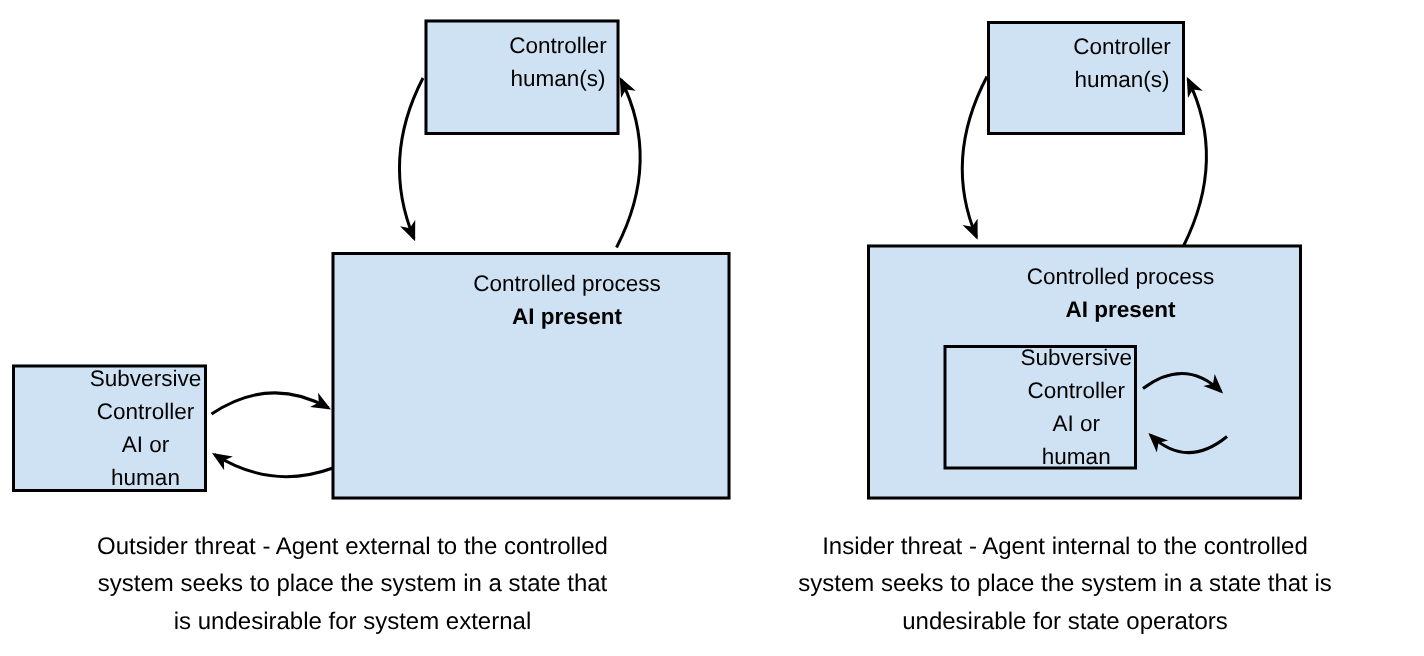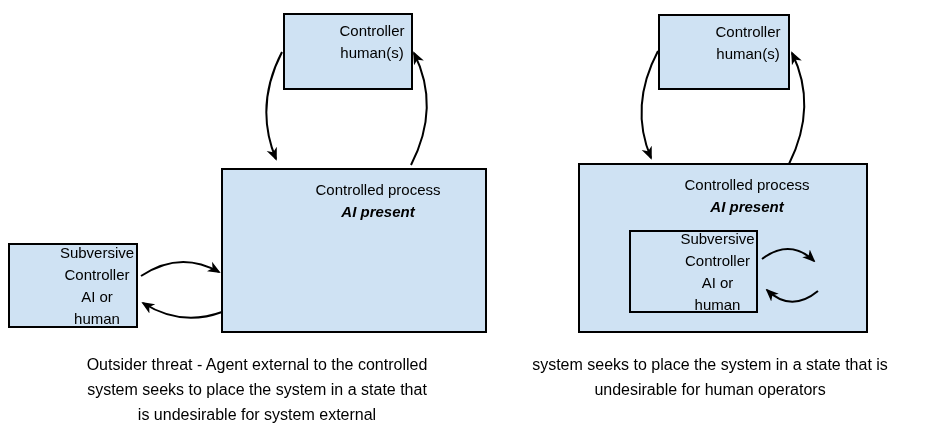--- a/index.html
+++ b/index.html
@@ -21,21 +21,21 @@
     flex-direction: column;
     align-items: center;
     justify-content: center;
     text-align: center;
     font-size: 15px;
     line-height: 22px;
     padding-left: 48px;
   }
   .box.top-align { justify-content: flex-start; }
   .bold { font-weight: normal; }
-  .bold-italic { font-weight: bold; font-style: italic; }
+  .bold-italic { font-weight: bold; }
   .caption {
     position: absolute;
     text-align: center;
     font-size: 16px;
     line-height: 25px;
   }
   svg.arrows {
     position: absolute;
     left: 0; top: 0;
     pointer-events: none;
@@ -61,21 +61,21 @@
     <div>Controlled process</div>
     <div class="bold-italic">AI present</div>
   </div>
 
   <div class="box" style="left:8px; top:243px; width:130px; height:85px;">
     <div>Subversive</div>
     <div>Controller</div>
     <div class="bold">AI or human</div>
   </div>
 
-  <div class="caption" style="left:40px; top:352px; width:434px;">
+  <div class="caption" style="left:18px; top:352px; width:434px;">
     <div><span class="bold">Outsider threat</span><span> - Agent external to the controlled</span></div>
     <div>system seeks to place the system in a state that</div>
     <div>is undesirable for system external</div>
   </div>
 
   <div class="box top-align" style="left:658px; top:14px; width:132px; height:76px; padding-top:5px;">
     <div>Controller</div>
     <div class="bold">human(s)</div>
   </div>
 
@@ -84,22 +84,23 @@
     <div class="bold-italic">AI present</div>
   </div>
 
   <div class="box" style="left:629px; top:230px; width:129px; height:83px;">
     <div>Subversive</div>
     <div>Controller</div>
     <div class="bold">AI or human</div>
   </div>
 
   <div class="caption" style="left:493px; top:352px; width:434px;">
+    <div><span class="bold">Insider threat</span><span> - Agent internal to the controlled</span></div>
     <div>system seeks to place the system in a state that is</div>
-    <div>undesirable for human operators</div>
+    <div>undesirable for state operators</div>
   </div>
 
   <svg class="arrows" width="949" height="437" viewBox="0 0 949 437">
     <defs>
       <marker id="arrowhead" viewBox="0 0 10 10" refX="8.5" refY="5" markerWidth="6.5" markerHeight="6.5" orient="auto-start-reverse">
         <path class="arrowhead-shape" d="M 0 0.8 L 10 5 L 0 9.2 L 2.8 5 Z"></path>
       </marker>
     </defs>
 
     <path class="arrow" d="M 282 52 Q 254 106 276 159" marker-end="url(#arrowhead)"></path>

